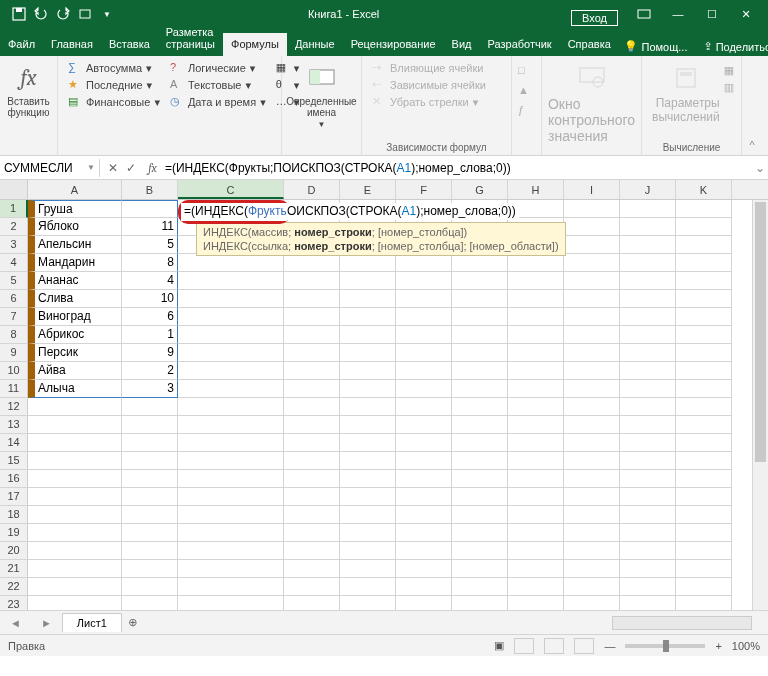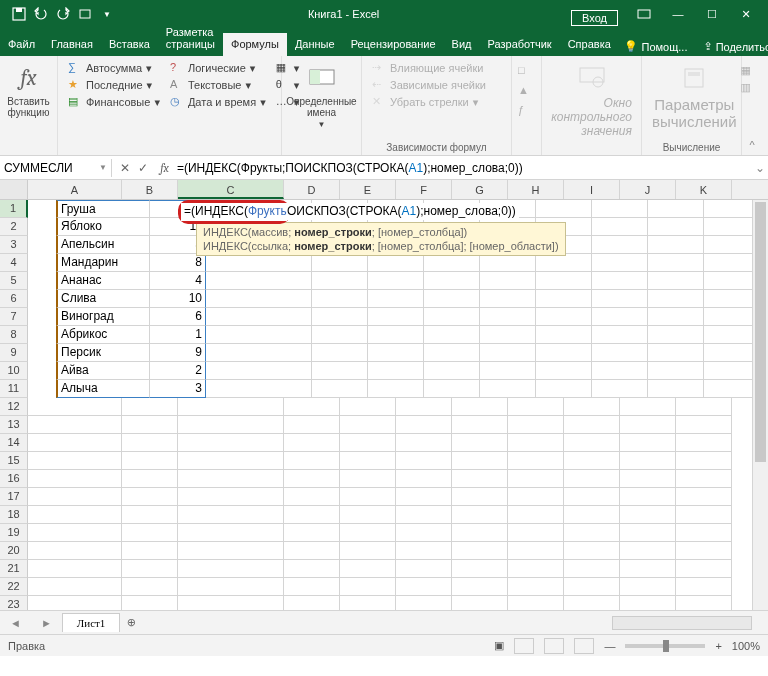--- a/index.html
+++ b/index.html
@@ -24,57 +24,57 @@
   .ribbon .group .label { position:absolute; bottom:2px; left:0; right:0; text-align:center; font-size:10px; color:#666; }
   .ribbon .bigbtn { display:flex; flex-direction:column; align-items:center; gap:2px; padding: 2px 4px; }
   .ribbon .bigbtn .ico { width:32px; height:32px; display:flex;align-items:center;justify-content:center; font-style:italic; font-family: Cambria, serif; font-size:22px; color:#666; }
   .ribbon .col { display:flex; flex-direction:column; gap:1px; }
   .ribbon .smbtn { display:flex; align-items:center; gap:4px; padding: 1px 4px; font-size:11px; white-space:nowrap; }
   .ribbon .smbtn .sq { width:14px; height:14px; }
   .disabled { color: #b0b0b0 !important; }
   .disabled .sq, .disabled .ico { opacity: 0.4; }
 
   .namebox-row { height: 24px; display:flex; align-items:center; border-bottom:1px solid #d4d4d4; font-size:12px; }
-  .namebox { width: 112px; border-right:1px solid #d4d4d4; padding:2px 4px; display:flex; align-items:center; justify-content: space-between; }
+  .namebox { width: 100px; border-right:1px solid #d4d4d4; padding:2px 4px; display:flex; align-items:center; justify-content: space-between; }
   .namebox .dd { color:#888; font-size:8px; }
   .fx-icons { display:flex; gap:8px; padding: 0 8px; color:#666; }
   .fx-icons span { cursor:pointer; }
   .fx-label { font-style:italic; color:#666; padding:0 4px; font-family: Cambria, serif; }
   .formula-bar { flex:1; padding:2px 4px; font-size:12px; }
   .formula-bar .ref { color: #0070c0; }
 
   .sheet { position: relative; height: 430px; overflow: hidden; }
   .colheads { display:flex; height:20px; background:#f0f0f0; border-bottom:1px solid #ccc; font-size:11px; color:#444; }
   .rowhead-corner { width:28px; border-right:1px solid #ccc; background:#e8e8e8; }
   .colhead { border-right:1px solid #d4d4d4; text-align:center; line-height:20px; }
   .colhead.A { width:94px; } .colhead.B { width:56px; } .colhead.C { width:106px; }
   .colhead.o { width:56px; }
   .colhead.sel { background:#d4e8d4; border-bottom: 2px solid #0e6635; }
 
   .row { display:flex; height:18px; font-size:12px; }
   .rh { width:28px; background:#f0f0f0; border-right:1px solid #ccc; border-bottom:1px solid #d4d4d4; text-align:center; font-size:11px; color:#444; line-height:17px; }
   .rh.sel { background:#d4e8d4; border-right: 2px solid #0e6635; }
   .cell { border-right:1px solid #d4d4d4; border-bottom:1px solid #d4d4d4; padding:0 3px; line-height:17px; overflow: visible; white-space:nowrap; }
   .cell.A { width:94px; } .cell.B { width:56px; text-align:right; } .cell.C { width:106px; } .cell.o { width:56px; }
-  .blue-range-A { border-left: 2px solid #a16207; margin-left: 28px; }
+  .blue-range-A { border-left: 7px solid #a16207; }
   .blue-range-top { border-top: 1px solid #3a7fc4; }
   .blue-range-right { border-right: 1px solid #3a7fc4 !important; }
   .blue-range-bot { border-bottom: 1px solid #3a7fc4 !important; }
 
   .edit-wrap { position:absolute; left: 178px; top: 20px; z-index:5; }
   .edit-red { border: 3px solid #d02020; border-radius: 10px; padding: 0; background:#fff; }
   .edit-cell { width: 106px; height: 18px; font-size:12px; padding:0 3px; line-height:17px; overflow:visible; white-space:nowrap; background:#fff; position:relative; }
   .edit-spill { position:absolute; left:100%; top:0; white-space:nowrap; font-size:12px; line-height:17px; background:#fff; padding-right:3px; } .edit-cell .nm { color:#3b6fbf; } .edit-cell .ref { color:#0070c0; }
 
   .tooltip { position:absolute; left: 196px; top: 42px; background:#fff7d6; border:1px solid #c8c090; font-size:11px; color:#666; padding:2px 6px; line-height:14px; z-index:4; }
   .tooltip b { color:#333; font-weight: bold; }
 
   .sheet-tabs { height: 24px; border-top:1px solid #d4d4d4; display:flex; align-items:center; font-size:11px; background:#f3f3f3; }
   .sheet-tabs .nav { padding:0 10px; color:#888; }
-  .sheet-tabs .stab { padding: 3px 14px; background:#fff; border:1px solid #ccc; border-bottom:none;font-family:Liberation Serif, serif; }
+  .sheet-tabs .stab { padding: 3px 14px; background:#fff; border:1px solid #ccc; border-bottom:none; }
   .sheet-tabs .add { width:22px; text-align:center; color:#666; border:1px solid transparent; }
   .sheet-tabs .hscroll { margin-left:auto; width:140px; height:14px; background:#e8e8e8; border:1px solid #ccc; margin-right:16px; }
 
   .statusbar { height:22px; background:#f3f3f3; border-top:1px solid #d4d4d4; display:flex; align-items:center; font-size:11px; color:#555; padding:0 8px;gap:36px; }
   .statusbar .right { margin-left:auto; display:flex; align-items:center; gap:10px; }
   .statusbar .viewbtn { width:20px; height:16px; border:1px solid #ccc; }
   .statusbar .zoom-slider { width:80px; height:4px; background:#ccc; position:relative; }
   .statusbar .zoom-slider .thumb { position:absolute; left:38px; top:-4px; width:6px; height:12px; background:#888; }
 
   .vscroll { position:absolute; right:0; top:20px; bottom:0; width:16px; background:#f0f0f0; border-left:1px solid #d4d4d4; }
@@ -209,34 +209,34 @@
     </div>
   </div>
   <div class="group disabled" style="width:100px;">
     <div class="bigbtn">
       <div class="ico">
           <svg width="28" height="24">
             <rect x="2" y="2" width="24" height="14" fill="none" stroke="#aaa"></rect>
             <circle cx="20" cy="16" r="5" fill="none" stroke="#aaa"></circle>
           </svg>
         </div>
-      <div style="text-align:right; white-space:pre-line; font-size:12px;font-style:italic;">Окно контрольного
+      <div style="text-align:left; white-space:pre-line; font-size:14px;">Окно контрольного
 значения</div>
     </div>
   </div>
   <div class="group disabled" style="width:100px; padding-bottom:16px;">
     <div style="display:flex;">
       <div class="bigbtn">
         <div class="ico">
             <svg width="24" height="24">
               <rect x="3" y="3" width="18" height="18" fill="none" stroke="#aaa"></rect>
               <rect x="6" y="6" width="12" height="4" fill="#ccc"></rect>
             </svg>
           </div>
-        <div style="text-align:center; white-space:pre-line; font-size:15px;">Параметры
+        <div style="text-align:right; white-space:pre-line; font-size:12px;">Параметры
 вычислений</div>
       </div>
       <div class="col" style="justify-content:flex-start; gap:4px; padding-top:4px;">
         <span>▦</span>
         <span>▥</span>
       </div>
     </div>
     <div class="label">Вычисление</div>
   </div>
   <div style="width:20px; display:flex; align-items:flex-end; justify-content:center; padding-bottom:4px; color:#888;">^</div>

